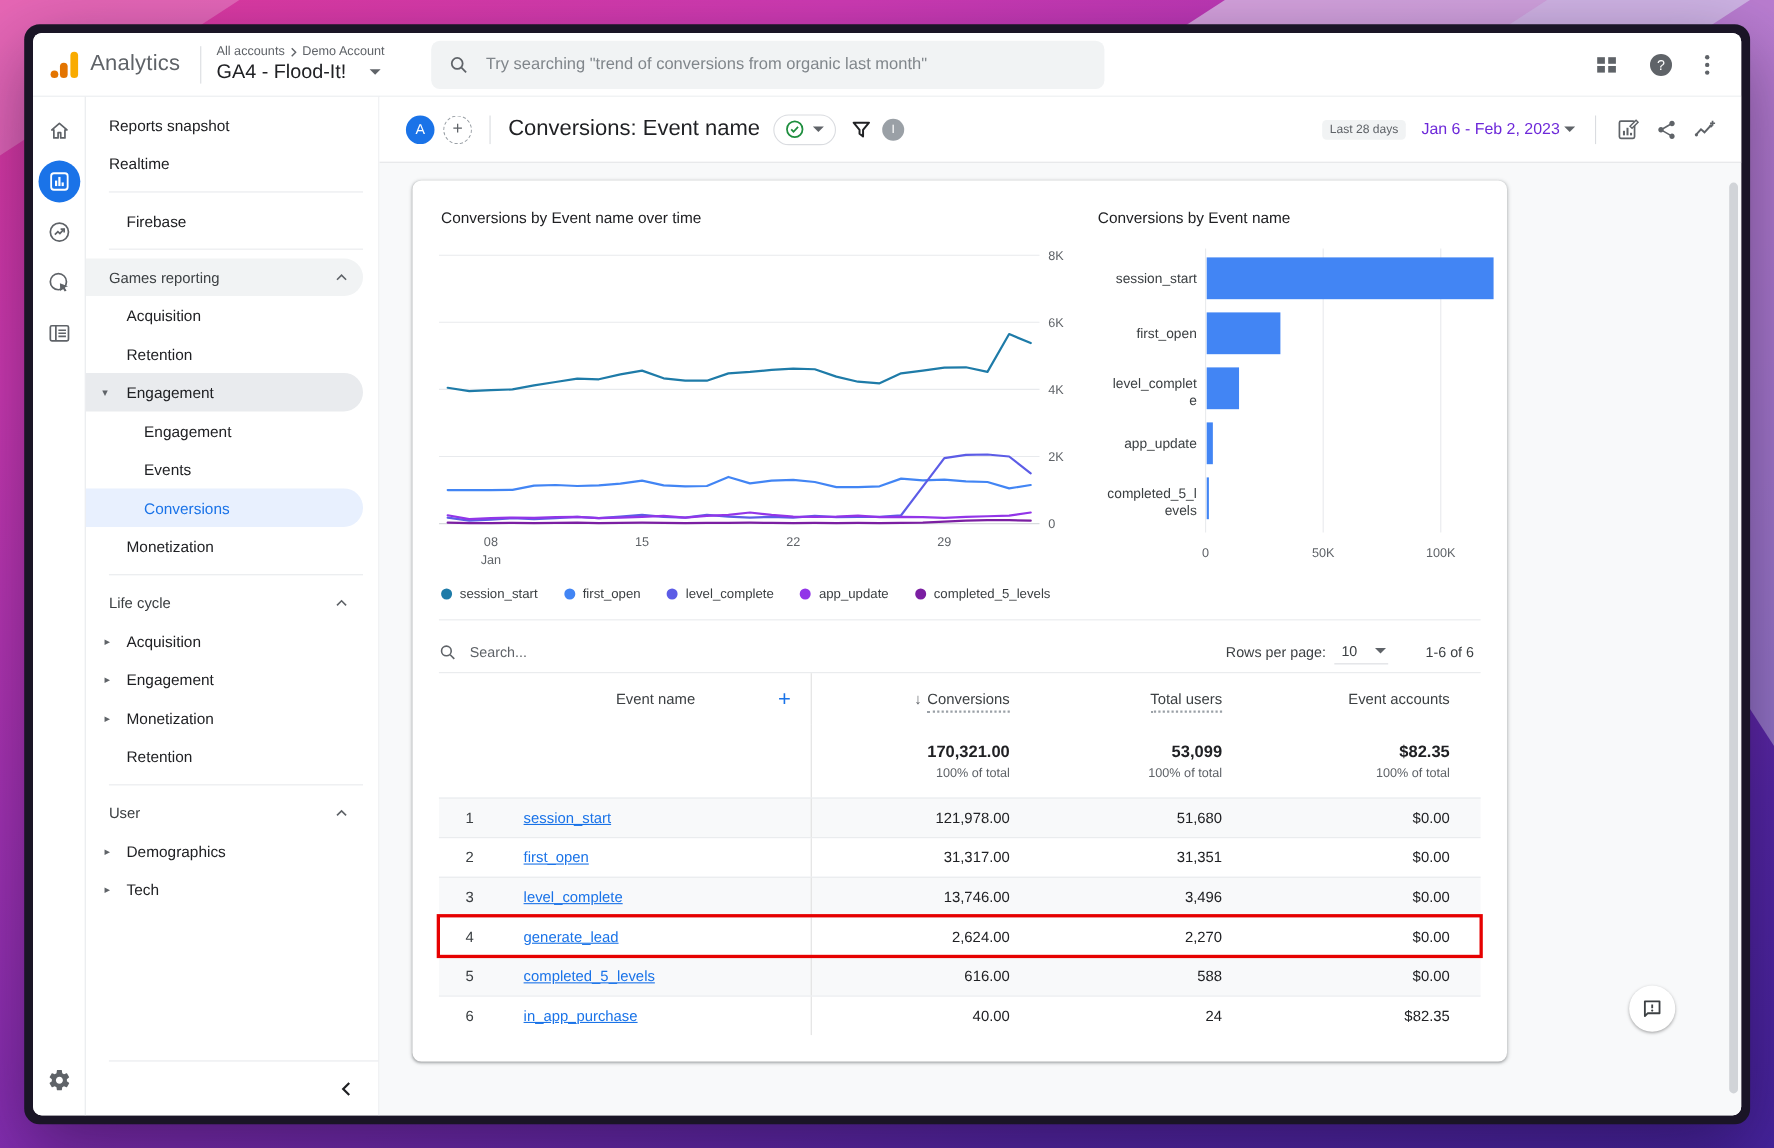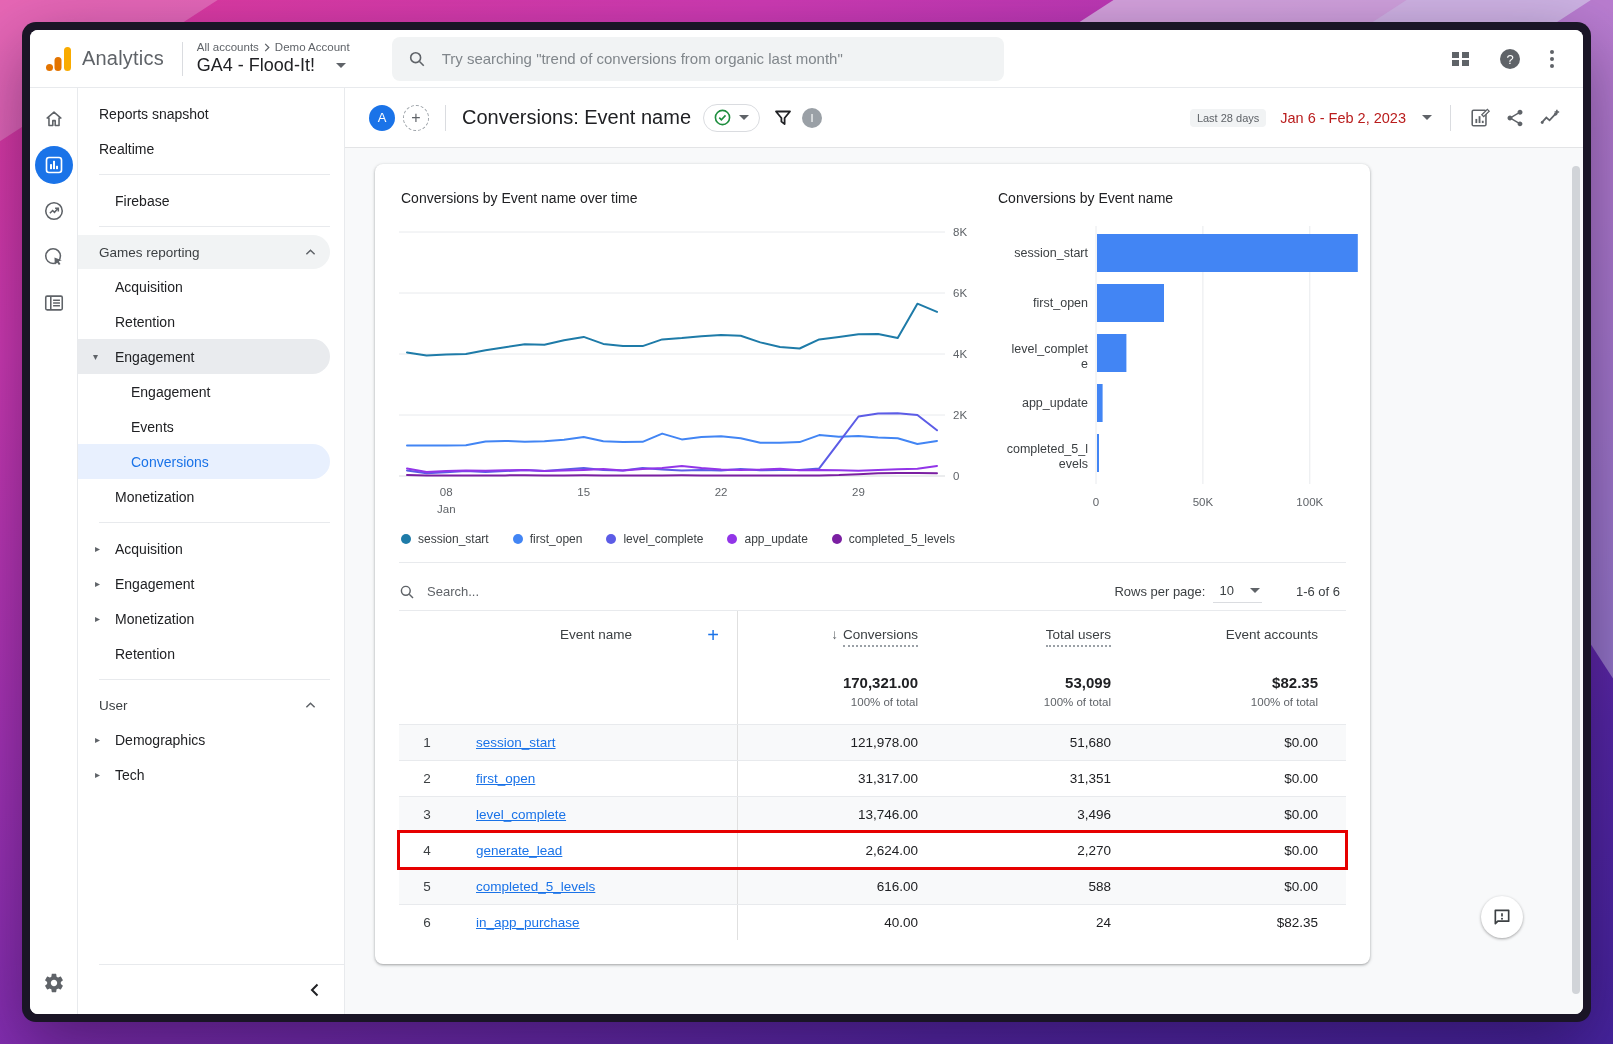--- a/index.html
+++ b/index.html
@@ -73,21 +73,21 @@
     font-size:16px; display:flex; align-items:center; justify-content:center; margin-left:8px; cursor:pointer; }
   .rh-sep { width:1px; height:26px; background:#dadce0; margin:0 16px; }
   .report-title { font-size:20px; color:#202124; }
   .status-pill { display:flex; align-items:center; gap:8px; border:1px solid #dadce0; border-radius:15px;
     height:28px; padding:0 10px; margin-left:12px; cursor:pointer; }
   .funnel { margin-left:14px; cursor:pointer; display:flex; }
   .info-dot { width:20px; height:20px; border-radius:50%; background:#9aa0a6; color:#fff; font-size:11px;
     display:flex; align-items:center; justify-content:center; margin-left:10px; }
   .rh-right { margin-left:auto; display:flex; align-items:center; gap:14px; }
   .date-badge { background:#f1f3f4; border-radius:4px; font-size:11px; color:#5f6368; padding:3px 7px; }
-  .date-range { font-size:14.5px; color:#b91c1c; display:flex; align-items:center; gap:16px; cursor:pointer; }
+  .date-range { font-size:14.5px; color:#6d28d9; display:flex; align-items:center; gap:4px; cursor:pointer; }
 
   .content { flex:1; padding:16px 0 0 30px; position:relative; overflow:hidden; }
   .card { width:995px; background:#fff; border-radius:8px; padding:24px;
     box-shadow:0 1px 2px rgba(60,64,67,.3), 0 1px 3px 1px rgba(60,64,67,.15); }
   .charts { display:flex; }
   .chart-left { width:585px; }
   .chart-right { flex:1; padding-left:12px; }
   .chart-title { font-size:14px; color:#202124; margin:2px 0 12px 2px; }
   svg text.tick { font-family:"Liberation Sans",sans-serif; font-size:11.5px; fill:#5f6368; }
   svg text.mid { text-anchor:middle; }
@@ -283,20 +283,28 @@
             <div class="nav-item i2">
               <span>Events</span>
             </div>
             <div class="nav-item i2 selected">
               <span>Conversions</span>
             </div>
             <div class="nav-item i1">
               <span>Monetization</span>
             </div>
             <div class="nav-divider"></div>
+            <div class="nav-header">
+              <span>Life cycle</span>
+              <span class="chev">
+                <svg width="11" height="8" viewBox="0 0 12 8">
+                  <path d="M1.5 6.5L6 2l4.5 4.5" stroke="#5f6368" stroke-width="1.6" fill="none"></path>
+                </svg>
+              </span>
+            </div>
             <div class="nav-item i1">
               <span class="tri" style="left: 17px;">▸</span>
               <span>Acquisition</span>
             </div>
             <div class="nav-item i1">
               <span class="tri" style="left: 17px;">▸</span>
               <span>Engagement</span>
             </div>
             <div class="nav-item i1">
               <span class="tri" style="left: 17px;">▸</span>

